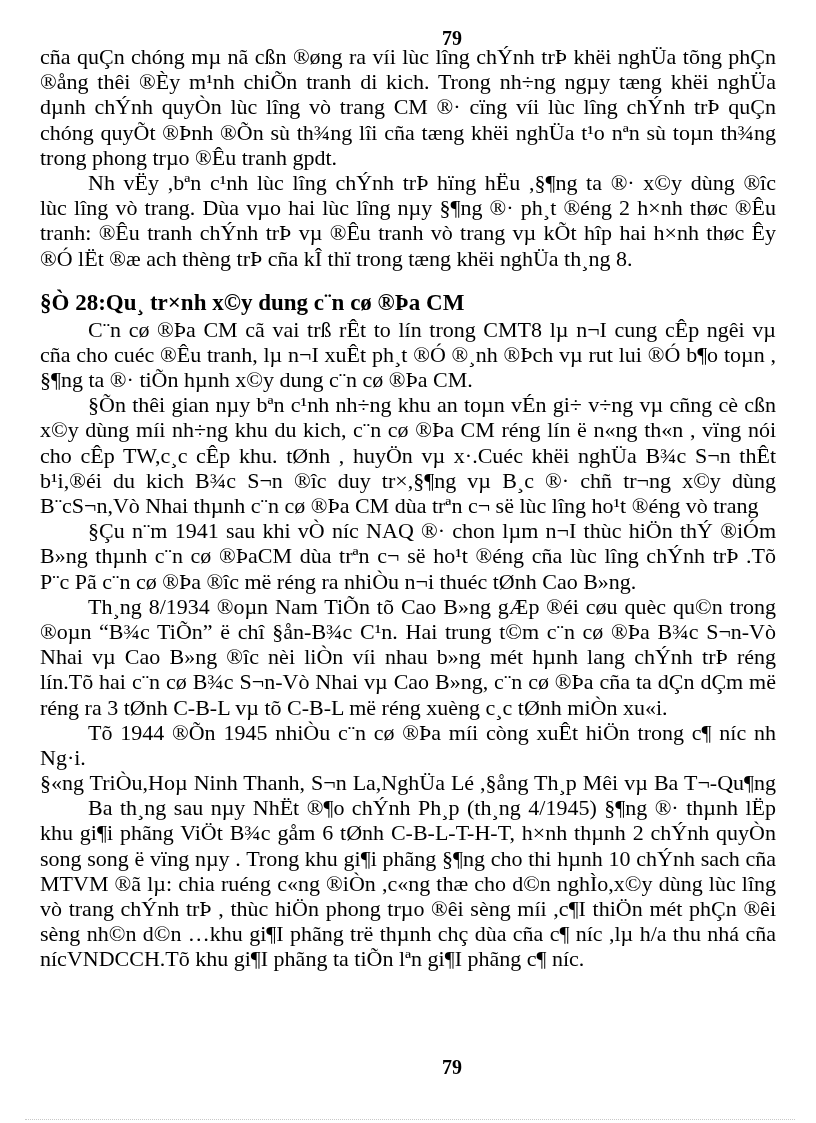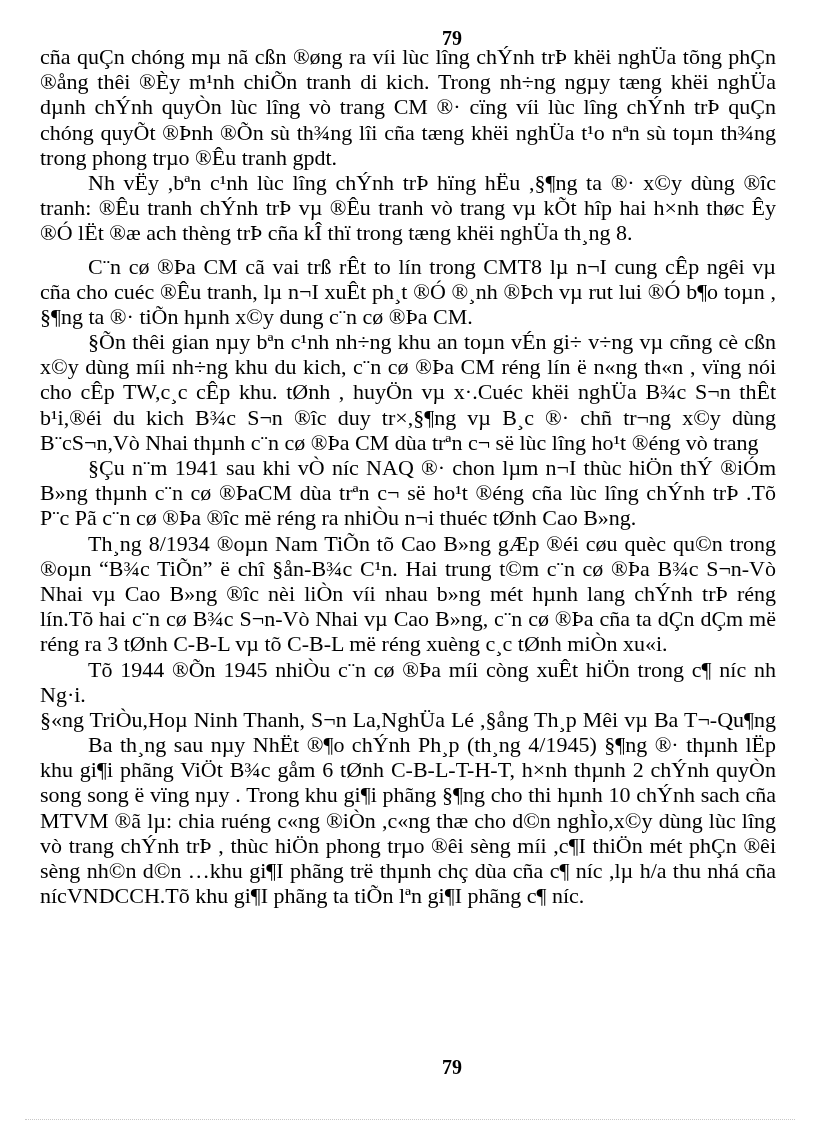--- a/index.html
+++ b/index.html
@@ -30,25 +30,27 @@
   <div>
     <span class="line">cña quÇn chóng  mµ nã cßn  ®øng ra víi lùc l­îng  chÝnh trÞ khëi nghÜa tõng phÇn</span>
     <span class="line">®ång thêi ®Èy m¹nh chiÕn tranh di kich. Trong nh÷ng ngµy tæng  khëi nghÜa</span>
     <span class="line">dµnh chÝnh quyÒn lùc l­îng  vò trang CM ®· cïng víi lùc l­îng  chÝnh trÞ quÇn</span>
     <span class="line">chóng quyÕt ®Þnh  ®Õn sù th¾ng lîi cña tæng khëi nghÜa t¹o nªn sù toµn th¾ng</span>
     <span class="line last">trong phong trµo ®Êu tranh gpdt.</span>
   </div>
 
   <div>
     <span class="line indent">Nh­ vËy ,bªn c¹nh lùc l­îng  chÝnh trÞ hïng hËu ,§¶ng ta ®· x©y dùng ®­îc</span>
+    <span class="line">lùc l­îng  vò trang. Dùa vµo hai lùc l­îng  nµy §¶ng ®· ph¸t ®éng 2 h×nh thøc ®Êu</span>
     <span class="line">tranh: ®Êu tranh chÝnh trÞ vµ ®Êu tranh vò trang vµ kÕt hîp hai h×nh thøc Êy</span>
     <span class="line last">®Ó lËt ®æ ach thèng trÞ cña kÎ thï trong tæng khëi nghÜa th¸ng 8.</span>
   </div>
 
   <div class="gap"></div>
+  <div class="heading">§Ò 28:Qu¸ tr×nh x©y dung c¨n cø  ®Þa CM</div>
 
   <div>
     <span class="line indent">C¨n cø ®Þa CM cã vai trß rÊt to lín trong CMT8 lµ n¬I cung cÊp ng­êi  vµ</span>
     <span class="line">cña  cho cuéc ®Êu tranh, lµ n¬I xuÊt ph¸t ®Ó ®¸nh ®Þch vµ rut lui ®Ó b¶o toµn ,</span>
     <span class="line last">§¶ng ta ®· tiÕn hµnh x©y dung c¨n cø ®Þa CM.</span>
   </div>
 
   <div>
     <span class="line indent">§Õn thêi gian nµy bªn c¹nh nh÷ng khu an toµn vÉn gi÷ v÷ng  vµ cñng cè cßn</span>
     <span class="line">x©y dùng míi nh÷ng khu du kich, c¨n cø ®Þa CM réng lín ë n«ng th«n , vïng nói</span>

